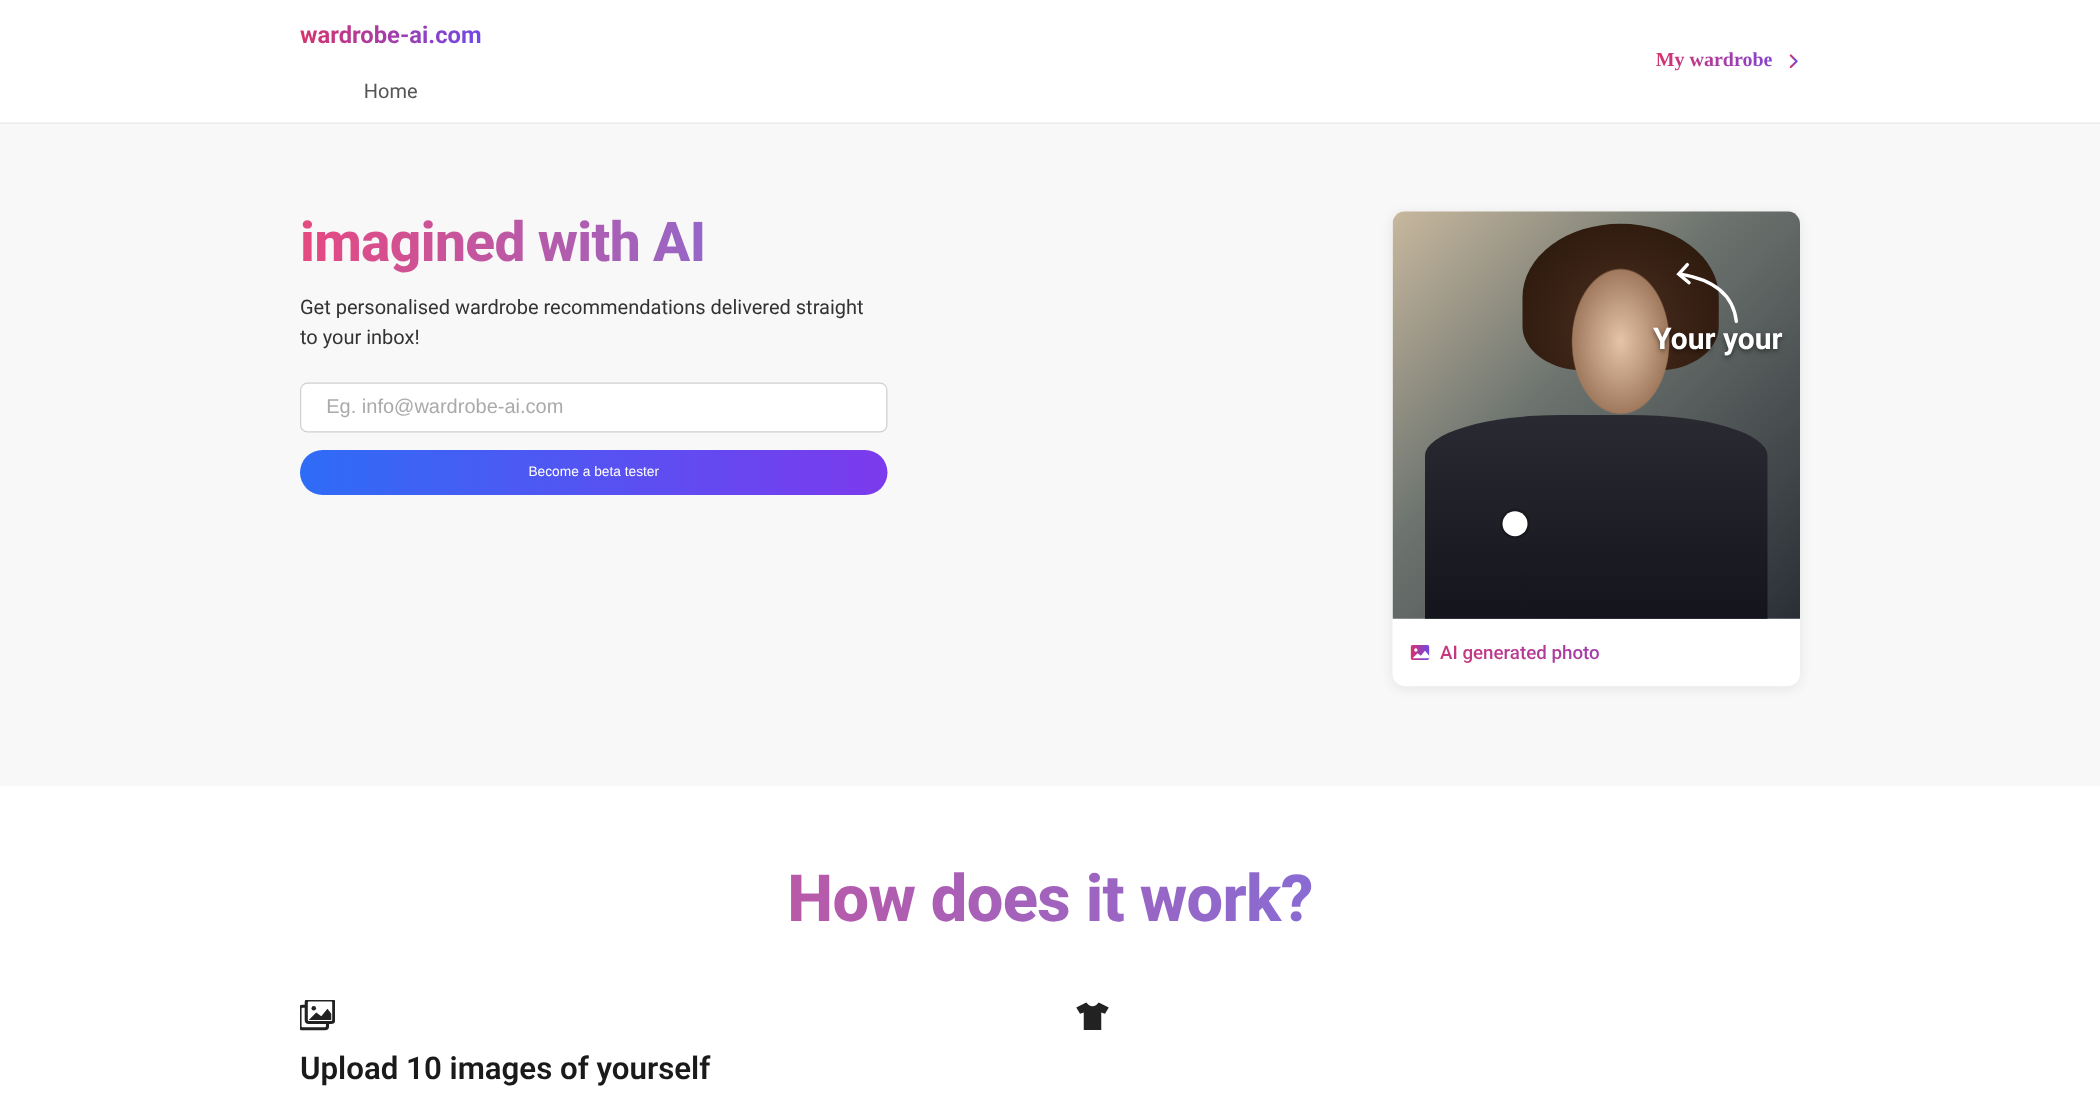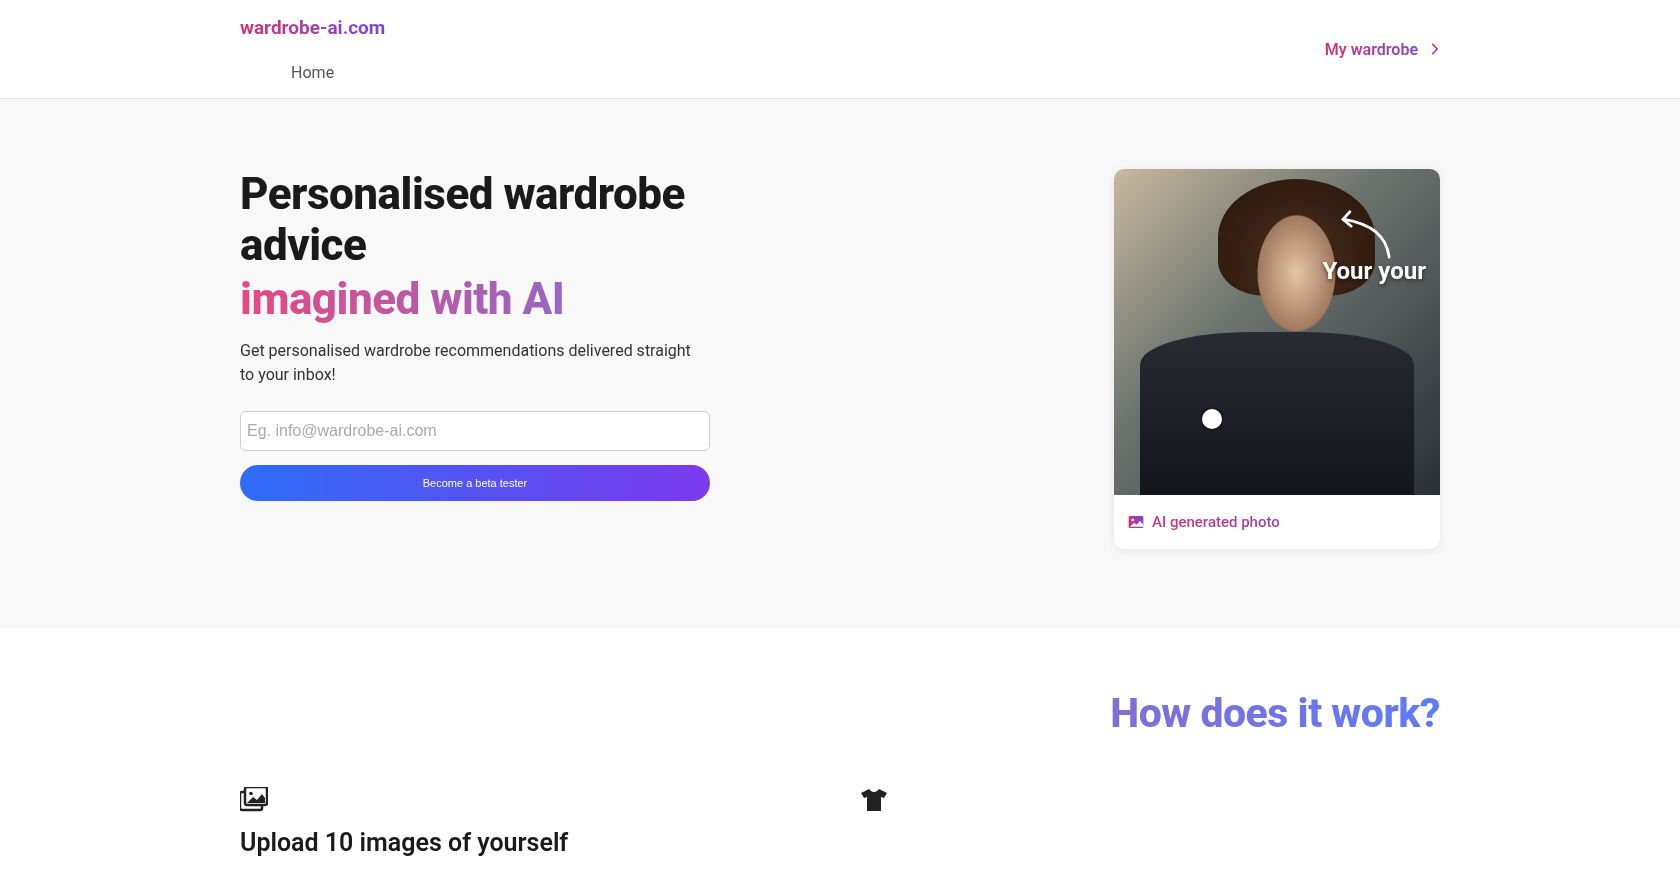--- a/index.html
+++ b/index.html
@@ -3,51 +3,51 @@
   <meta charset="utf-8">
   <style>
     * { margin: 0; padding: 0; box-sizing: border-box; }
     body { font-family: -apple-system, BlinkMacSystemFont, 'Segoe UI', Roboto, Helvetica, Arial, sans-serif; color: #1a1a1a; background: #fff; width: 1680px; }
     
     
     .header { display: flex; align-items: center; justify-content: space-between; padding: 16px 240px; border-bottom: 1px solid #e5e5e5; background: #fff; }
     .header-left { display: flex; align-items: center; gap: 24px; flex-direction: column; }
     .logo { font-size: 19px; font-weight: 700; background: linear-gradient(90deg, #d6336c 0%, #7048e8 100%); -webkit-background-clip: text; background-clip: text; -webkit-text-fill-color: transparent; }
     .nav-link { color: #555; font-size: 16px; text-decoration: none; }
-    .wardrobe-link { display: flex; align-items: center; gap: 6px; font-size: 16px; font-weight: 600; background: linear-gradient(90deg, #d6336c 0%, #7048e8 100%); -webkit-background-clip: text; background-clip: text; -webkit-text-fill-color: transparent; cursor: pointer; }
+    .wardrobe-link { display: flex; align-items: center; gap: 6px; font-size: 16px; font-weight: 600; background: linear-gradient(90deg, #d6336c 0%, #7048e8 100%); -webkit-background-clip: text; background-clip: text; -webkit-text-fill-color: transparent; cursor: pointer; font-family: Liberation Serif, serif; }
     .wardrobe-link svg { width: 16px; height: 16px; }
     
     
     .hero { background: #f8f8f8; padding: 70px 240px 80px; }
     .hero-inner { display: flex; justify-content: space-between; align-items: flex-start; gap: 60px; }
     .hero-left { flex: 1; max-width: 560px; }
     .hero-title { font-size: 44px; font-weight: 800; line-height: 1.15; color: #1a1a1a; margin-bottom: 4px; letter-spacing: -0.5px; }
     .hero-title-accent { font-size: 44px; font-weight: 800; line-height: 1.15; background: linear-gradient(90deg, #e64980 0%, #5c7cfa 100%); -webkit-background-clip: text; background-clip: text; -webkit-text-fill-color: transparent; letter-spacing: -0.5px; }
     .hero-sub { font-size: 16px; color: #333; margin-top: 14px; line-height: 1.5; max-width: 460px; }
-    .email-input { width: 470px; padding: 10px 6px; font-size: 16px; border: 1px solid #d0d0d0; border-radius: 6px; margin-top: 24px; color: #333; }
+    .email-input { width: 470px; padding: 10px 20px; font-size: 16px; border: 1px solid #d0d0d0; border-radius: 6px; margin-top: 24px; color: #333; }
     .email-input::placeholder { color: #aaa; }
     .cta-button { width: 470px; padding: 12px 20px; margin-top: 14px; font-size: 11px; font-weight: 500; color: #fff; background: linear-gradient(90deg, #2e6cf6 0%, #7c3aed 100%); border: none; border-radius: 999px; cursor: pointer; }
     
     
     .hero-right { flex-shrink: 0; }
     .photo-card { width: 326px; background: #fff; border-radius: 10px; box-shadow: 0 2px 10px rgba(0,0,0,0.08); overflow: hidden; }
     .photo-img { width: 326px; height: 326px; position: relative; background: linear-gradient(135deg, #c8b89e 0%, #6e7570 40%, #2a2f36 100%); display: flex; align-items: center; justify-content: center; }
     .photo-face-area { position: absolute; top: 12%; left: 35%; width: 42%; height: 50%; background: radial-gradient(ellipse 40% 50% at 50% 40%, #e5c4a8 0%, #a17a5e 70%, transparent 72%); border-radius: 50% 50% 42% 42%; }
     .photo-hair { position: absolute; top: 3%; left: 32%; width: 48%; height: 36%; background: radial-gradient(circle at 50% 70%, #4a2e1e 0%, #2e1a0e 80%); border-radius: 50% 50% 30% 30%; }
     .photo-body { position: absolute; bottom: 0; left: 8%; width: 84%; height: 50%; background: linear-gradient(180deg, #2a2a32 0%, #14141c 100%); border-radius: 40% 40% 0 0 / 20% 20% 0 0; }
     .photo-label { position: absolute; top: 88px; right: 14px; color: #fff; font-size: 24px; font-weight: 700; text-shadow: 0 2px 4px rgba(0,0,0,0.5); }
     .photo-arrow { position: absolute; top: 40px; right: 40px; }
     .photo-arrow svg { width: 70px; height: 55px; }
     .photo-dot { position: absolute; bottom: 66px; left: 88px; width: 20px; height: 20px; background: #fff; border-radius: 50%; box-shadow: 0 0 0 2px rgba(0,0,0,0.2); }
     .photo-caption { display: flex; align-items: center; gap: 8px; padding: 18px 14px; font-size: 15px; font-weight: 500; background: linear-gradient(90deg, #d6336c 0%, #7048e8 100%); -webkit-background-clip: text; background-clip: text; -webkit-text-fill-color: transparent; }
     .photo-caption svg { width: 16px; height: 14px; }
     
     
     .how { padding: 60px 240px 20px; background: #fff; }
-    .how-title { text-align: right; font-size: 41px; font-weight: 800; background: linear-gradient(90deg, #e64980 0%, #5c7cfa 100%); -webkit-background-clip: text; background-clip: text; -webkit-text-fill-color: transparent; margin-bottom: 50px; letter-spacing: -0.5px; }
+    .how-title { text-align: center; font-size: 52px; font-weight: 800; background: linear-gradient(90deg, #e64980 0%, #5c7cfa 100%); -webkit-background-clip: text; background-clip: text; -webkit-text-fill-color: transparent; margin-bottom: 50px; letter-spacing: -0.5px; }
     .features { display: flex; gap: 40px; }
     .feature { flex: 1; }
     .feature-icon { width: 28px; height: 26px; color: #222; margin-bottom: 14px; }
     .feature-icon svg { width: 100%; height: 100%; }
     .feature-title { font-size: 25px; font-weight: 600; color: #1a1a1a; line-height: 1.25; }
   </style>
 </head>
 <body>
 
 <header class="header">
@@ -66,21 +66,20 @@
         </defs>
       <line x1="4" y1="12" x2="20" y2="12"></line>
         <polyline points="13 5 20 12 13 19"></polyline>
     </svg>
   </a>
 </header>
 
 <section class="hero">
   <div class="hero-inner">
     <div class="hero-left">
-      <h1 class="hero-title">Personalised wardrobe advice</h1>
       <div class="hero-title-accent">imagined with AI</div>
       <p class="hero-sub">Get personalised wardrobe recommendations delivered straight to your inbox!</p>
       <input type="email" class="email-input" placeholder="Eg. info@wardrobe-ai.com" style="">
       <button class="cta-button">Become a beta tester</button>
     </div>
     <div class="hero-right">
       <div class="photo-card">
         <div class="photo-img">
           <div class="photo-body"></div>
           <div class="photo-hair"></div>

